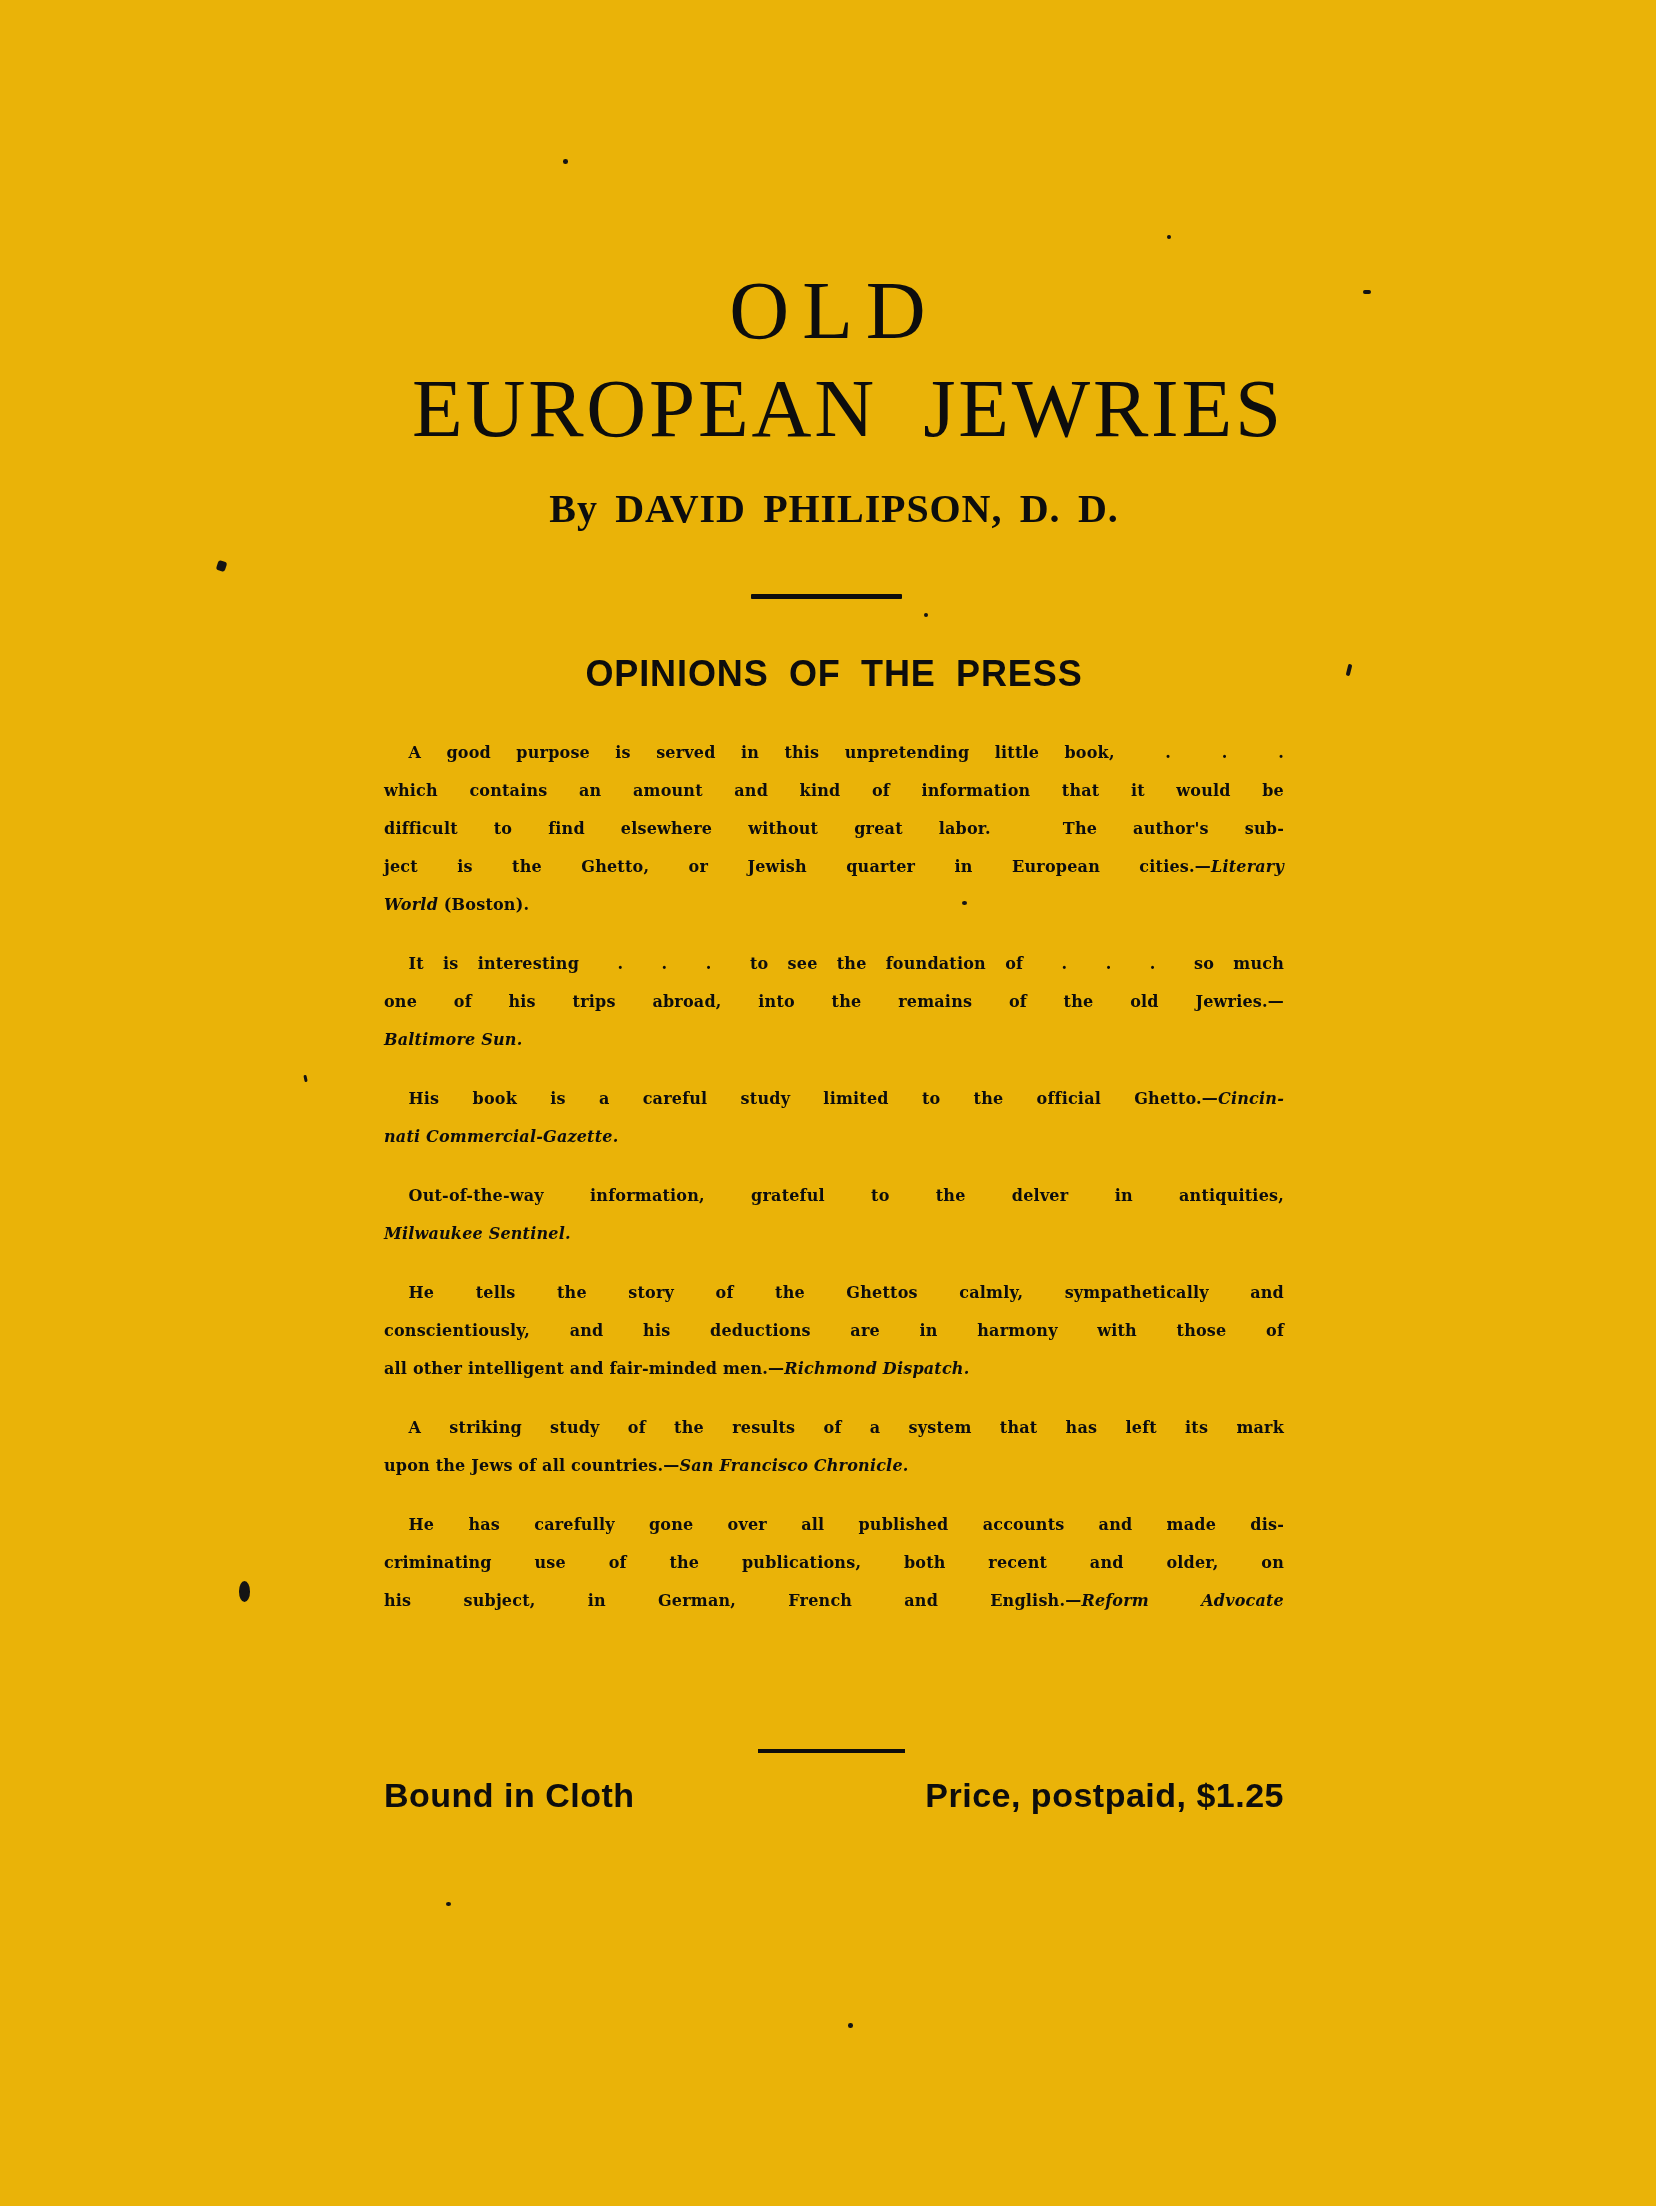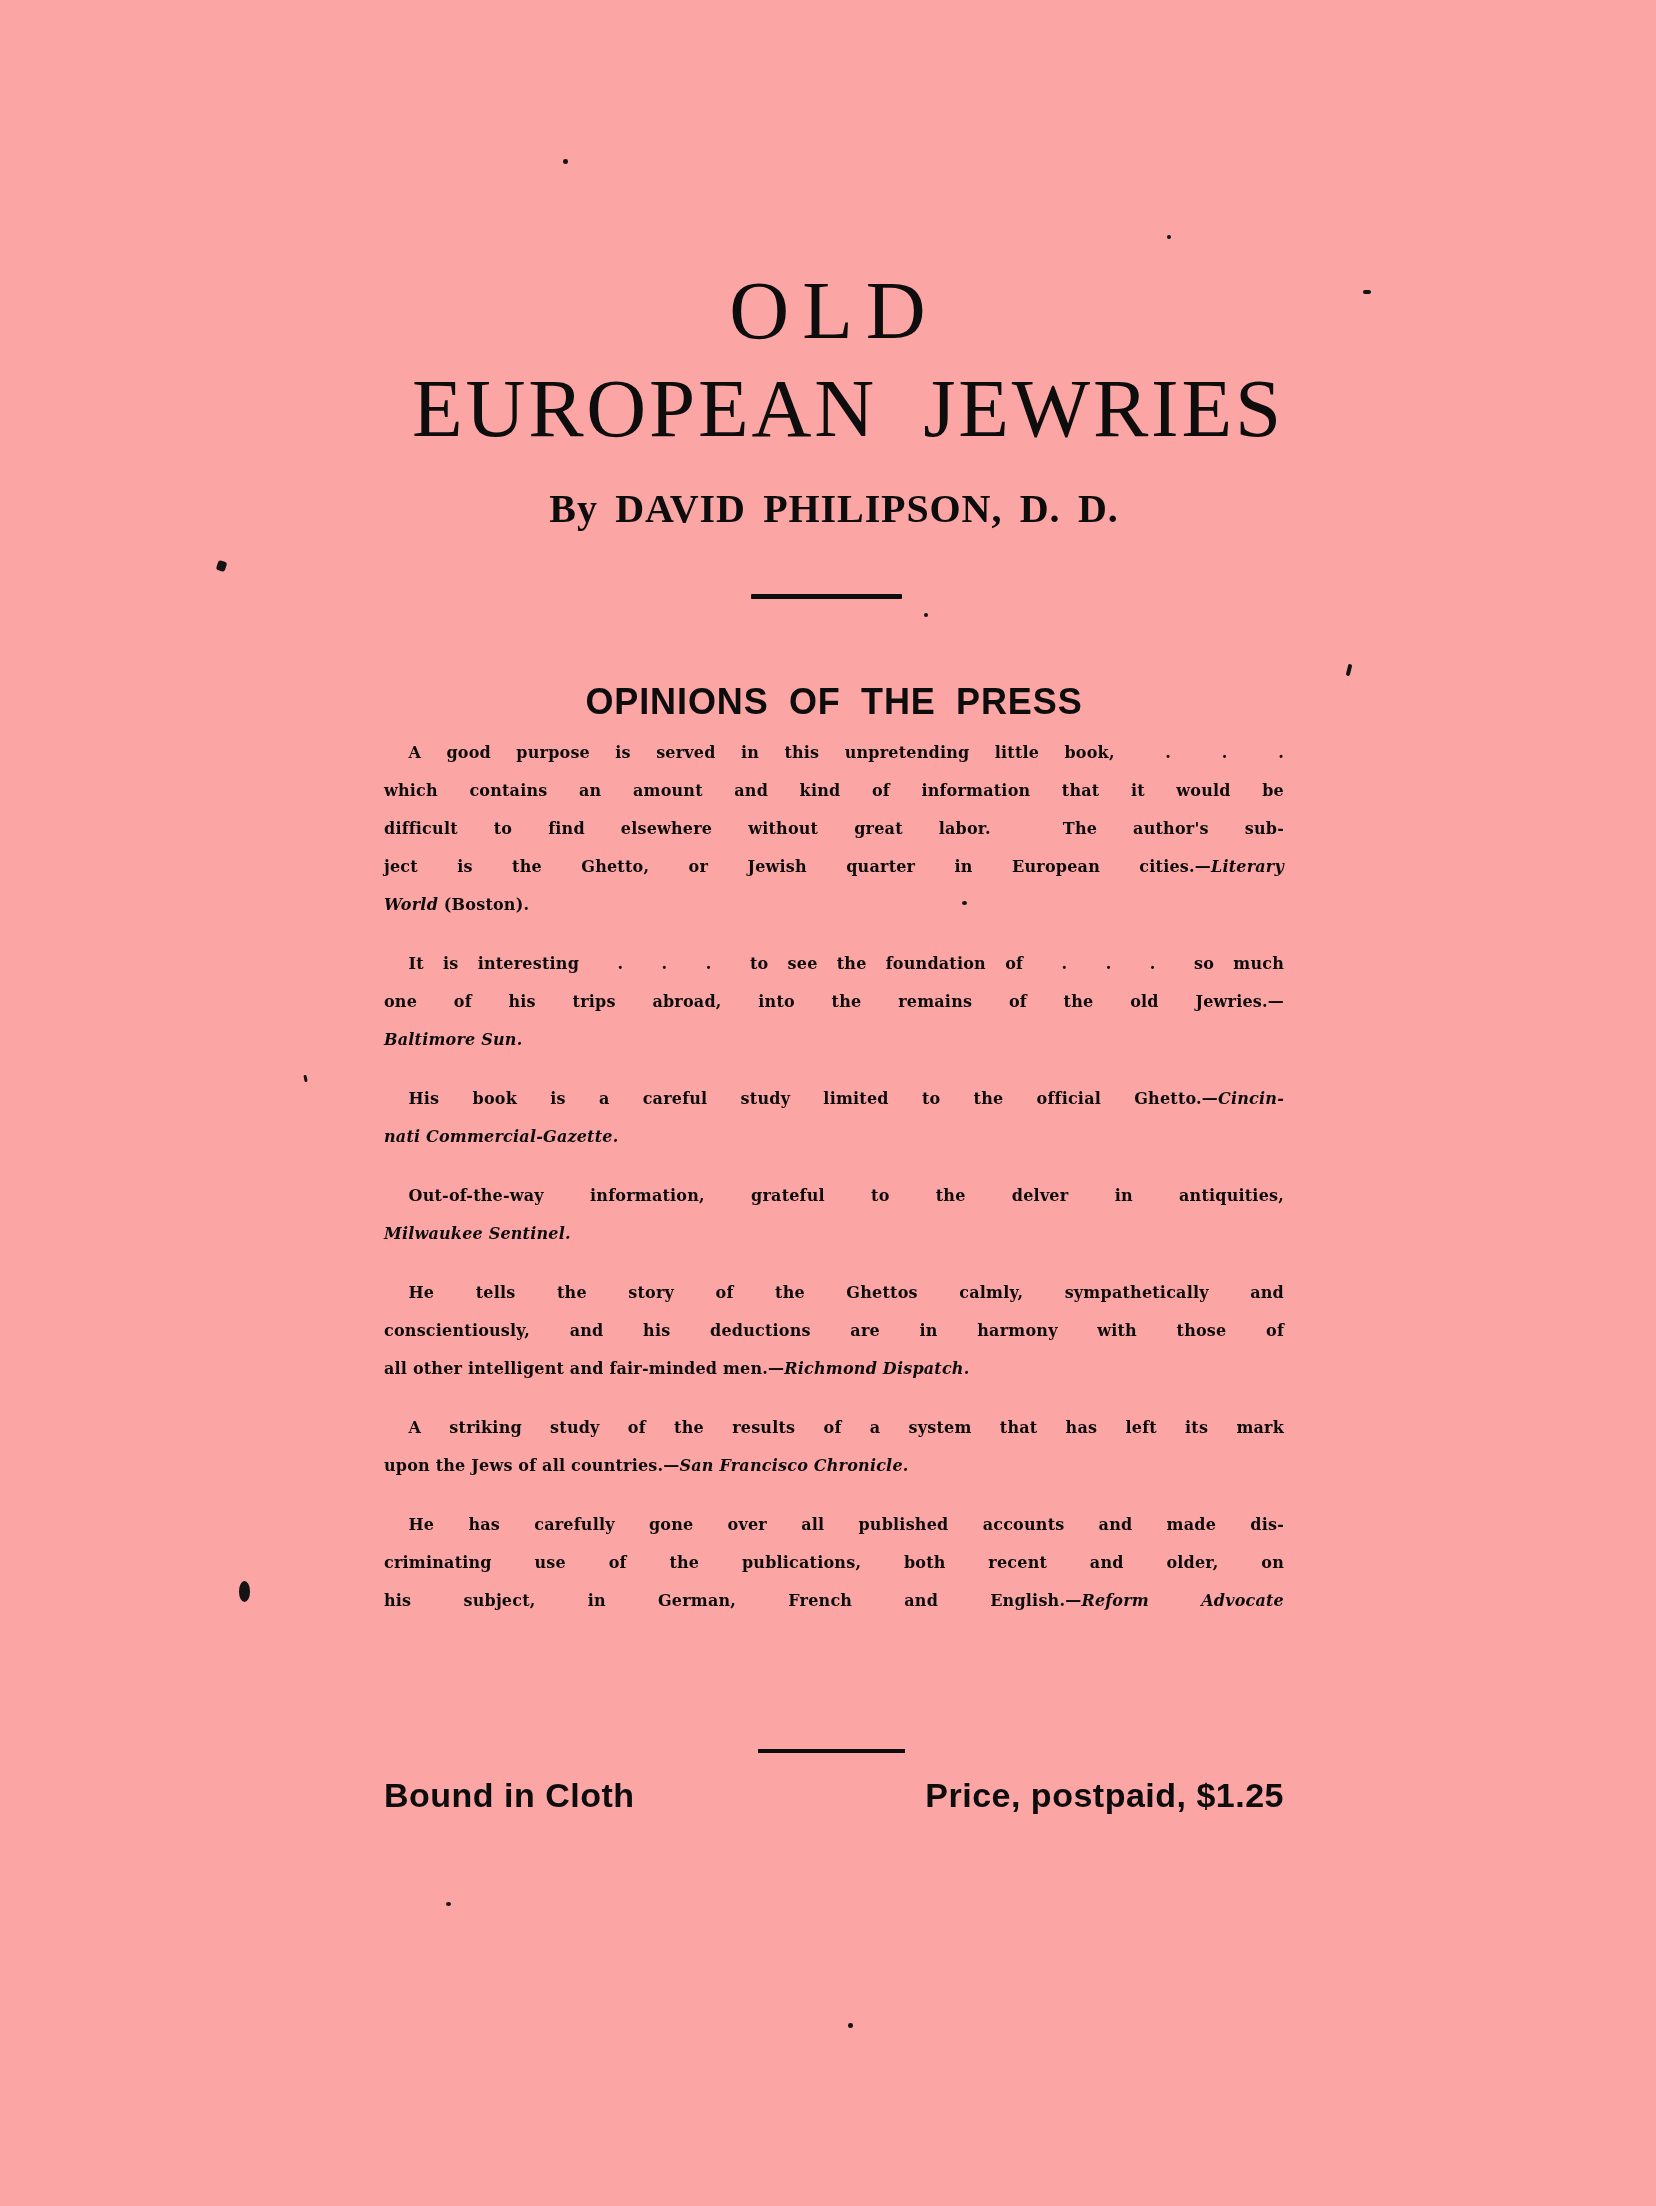--- a/index.html
+++ b/index.html
@@ -1,19 +1,19 @@
 <!DOCTYPE html>
 <html style="font-size:15px"><head>
 <meta charset="utf-8">
 <style>
   html,body{margin:0;padding:0;background:#ffffff;}
   .page{
     position:relative;
     width:1656px;height:2206px;
-    background:#fca5a5;
+    background:#eab308;
     color:#0d0d0d;
     font-family:"DejaVu Serif", serif;
     overflow:hidden;
   }
   
   .title-block{
     position:absolute;left:384px;top:0;width:900px;
     text-align:center;
   }
   .title-line1{
@@ -32,21 +32,21 @@
     position:absolute;left:0;top:484px;width:100%;
     font-family:"Liberation Serif", serif;
     font-size:40px;font-weight:700;letter-spacing:0.9px;word-spacing:6.6px;
     line-height:49px;white-space:nowrap;
   }
   .rule1{
     position:absolute;left:751px;top:594px;width:151px;height:4.7px;
     background:#0d0d0d;border-radius:0.9px;
   }
   .section-heading{
-    position:absolute;left:384px;top:680px;width:900px;
+    position:absolute;left:384px;top:652px;width:900px;
     text-align:center;
     font-family:"Liberation Sans", sans-serif;
     font-size:36px;font-weight:700;letter-spacing:0.9px;word-spacing:9.4px;
     line-height:43px;white-space:nowrap;
   }
   
   .reviews{
     position:absolute;left:384px;top:734px;width:900px;
     font-size:16px;font-weight:700;
   }

